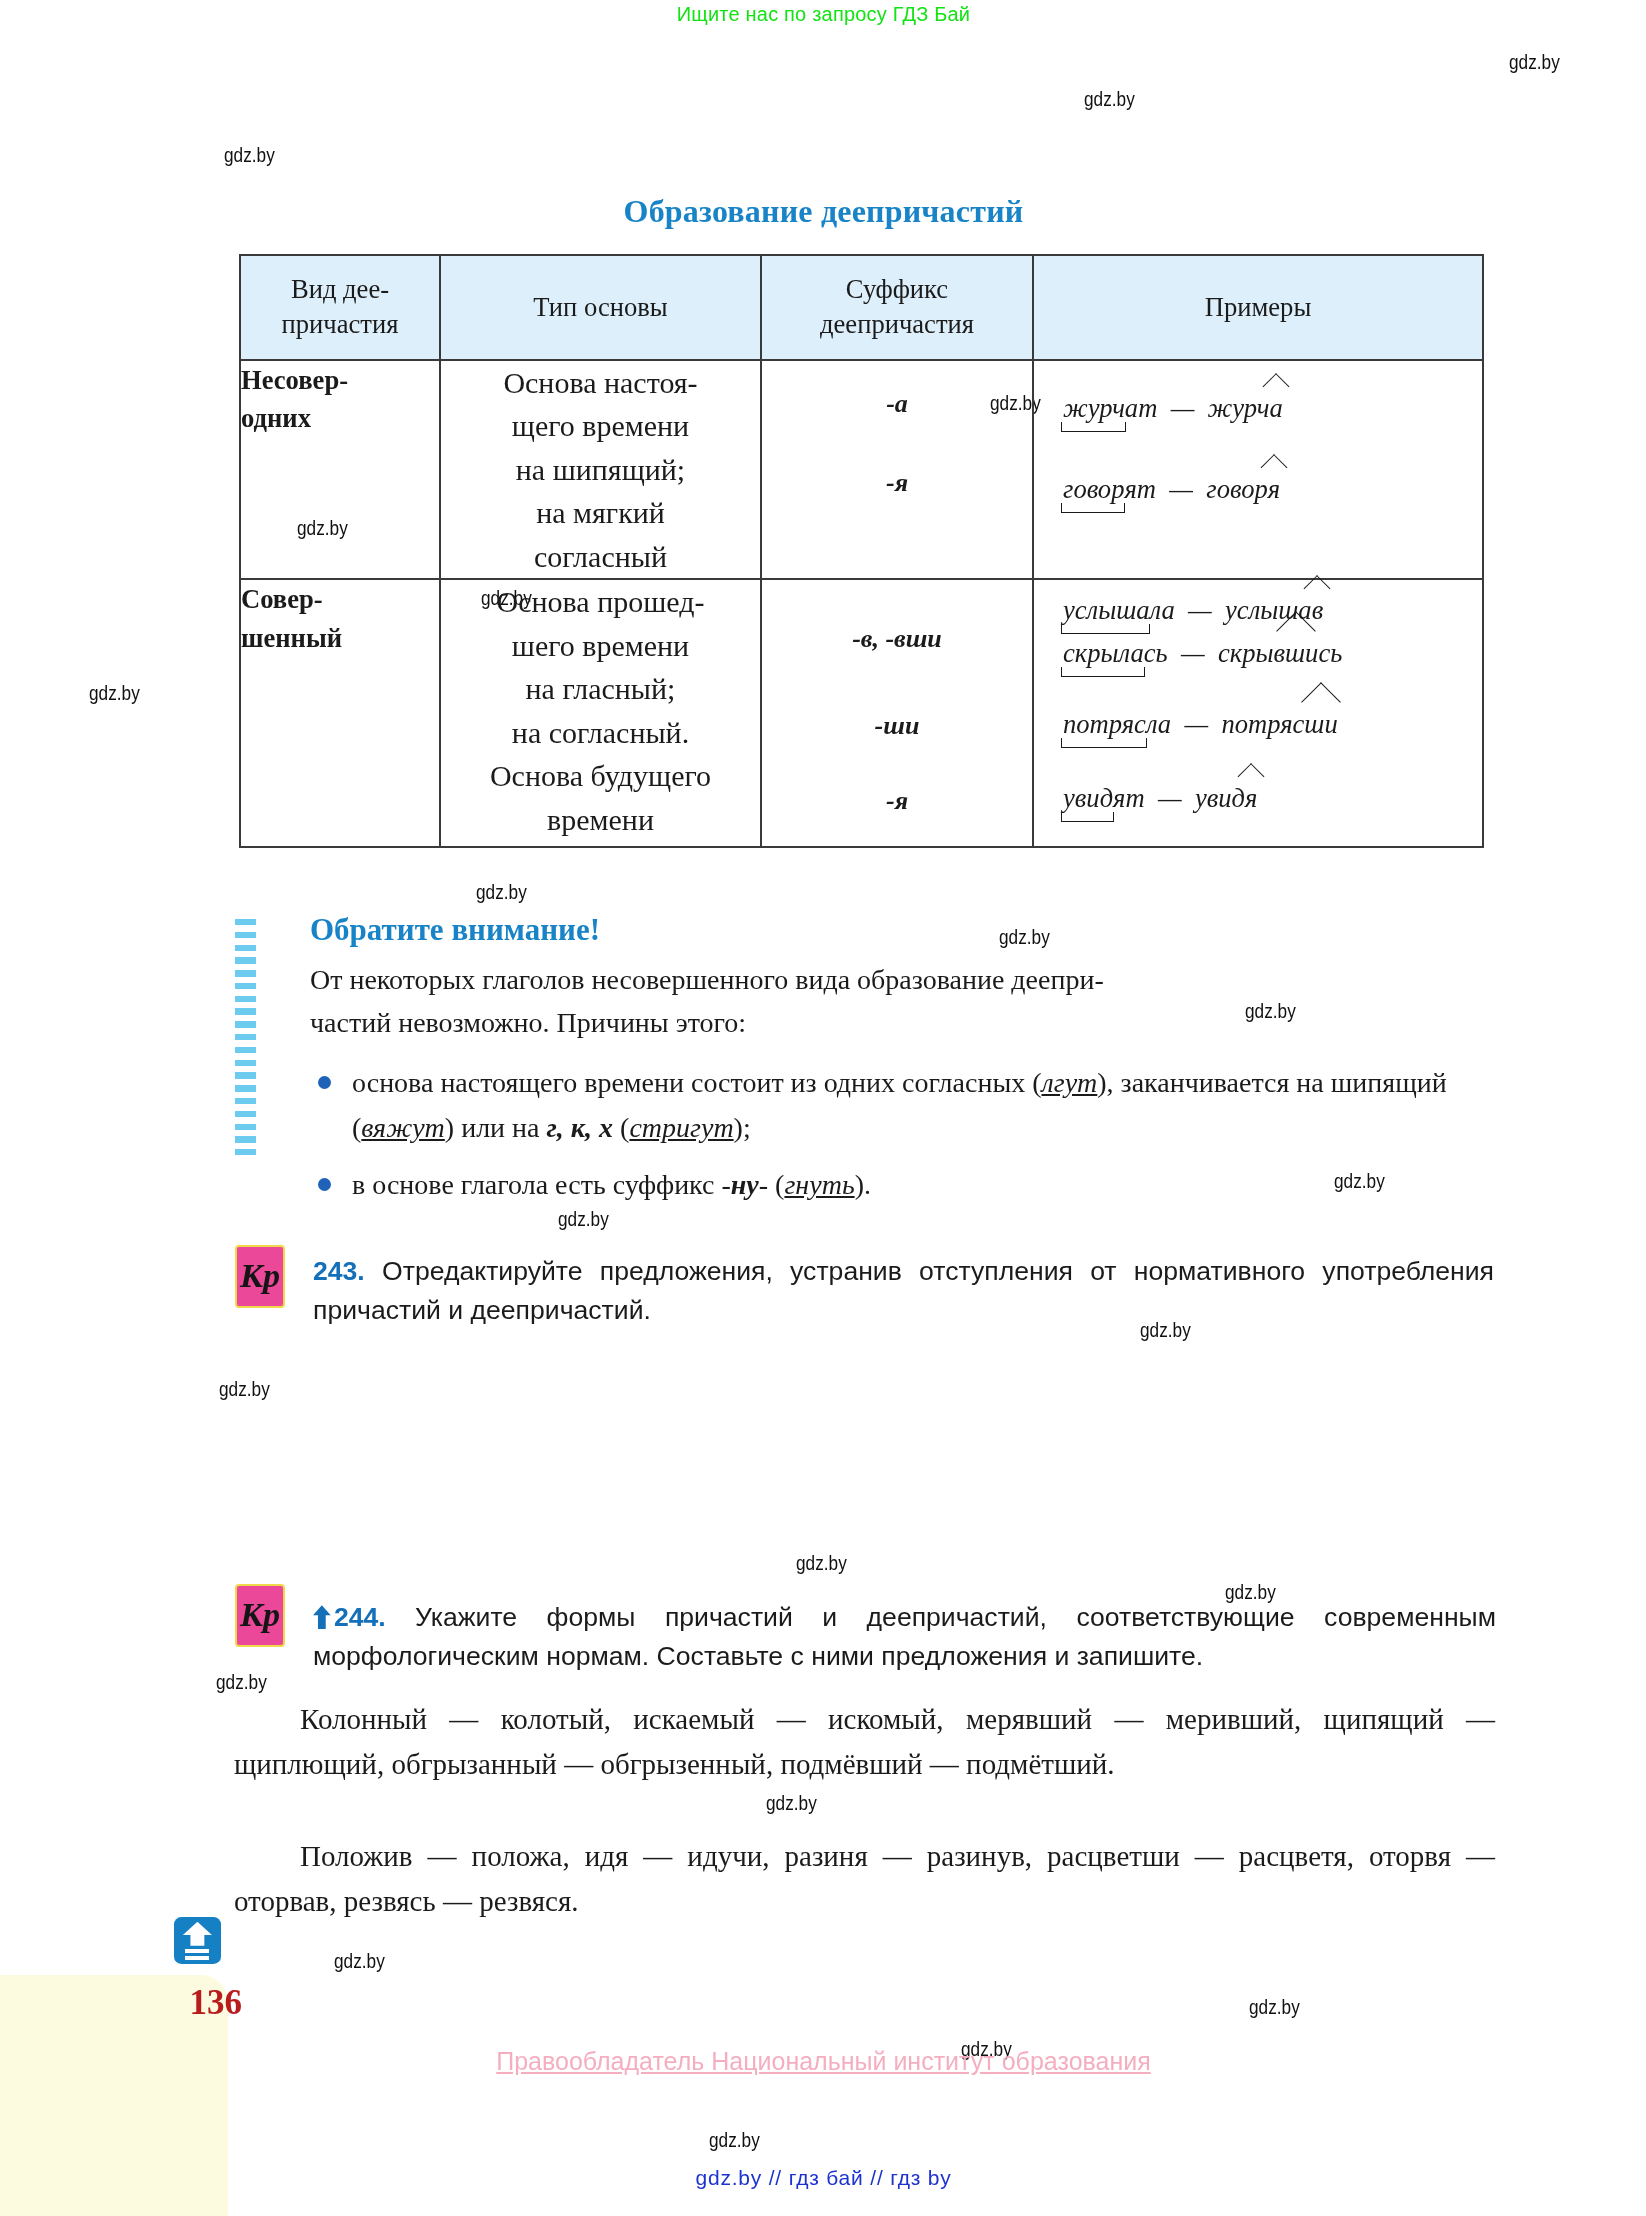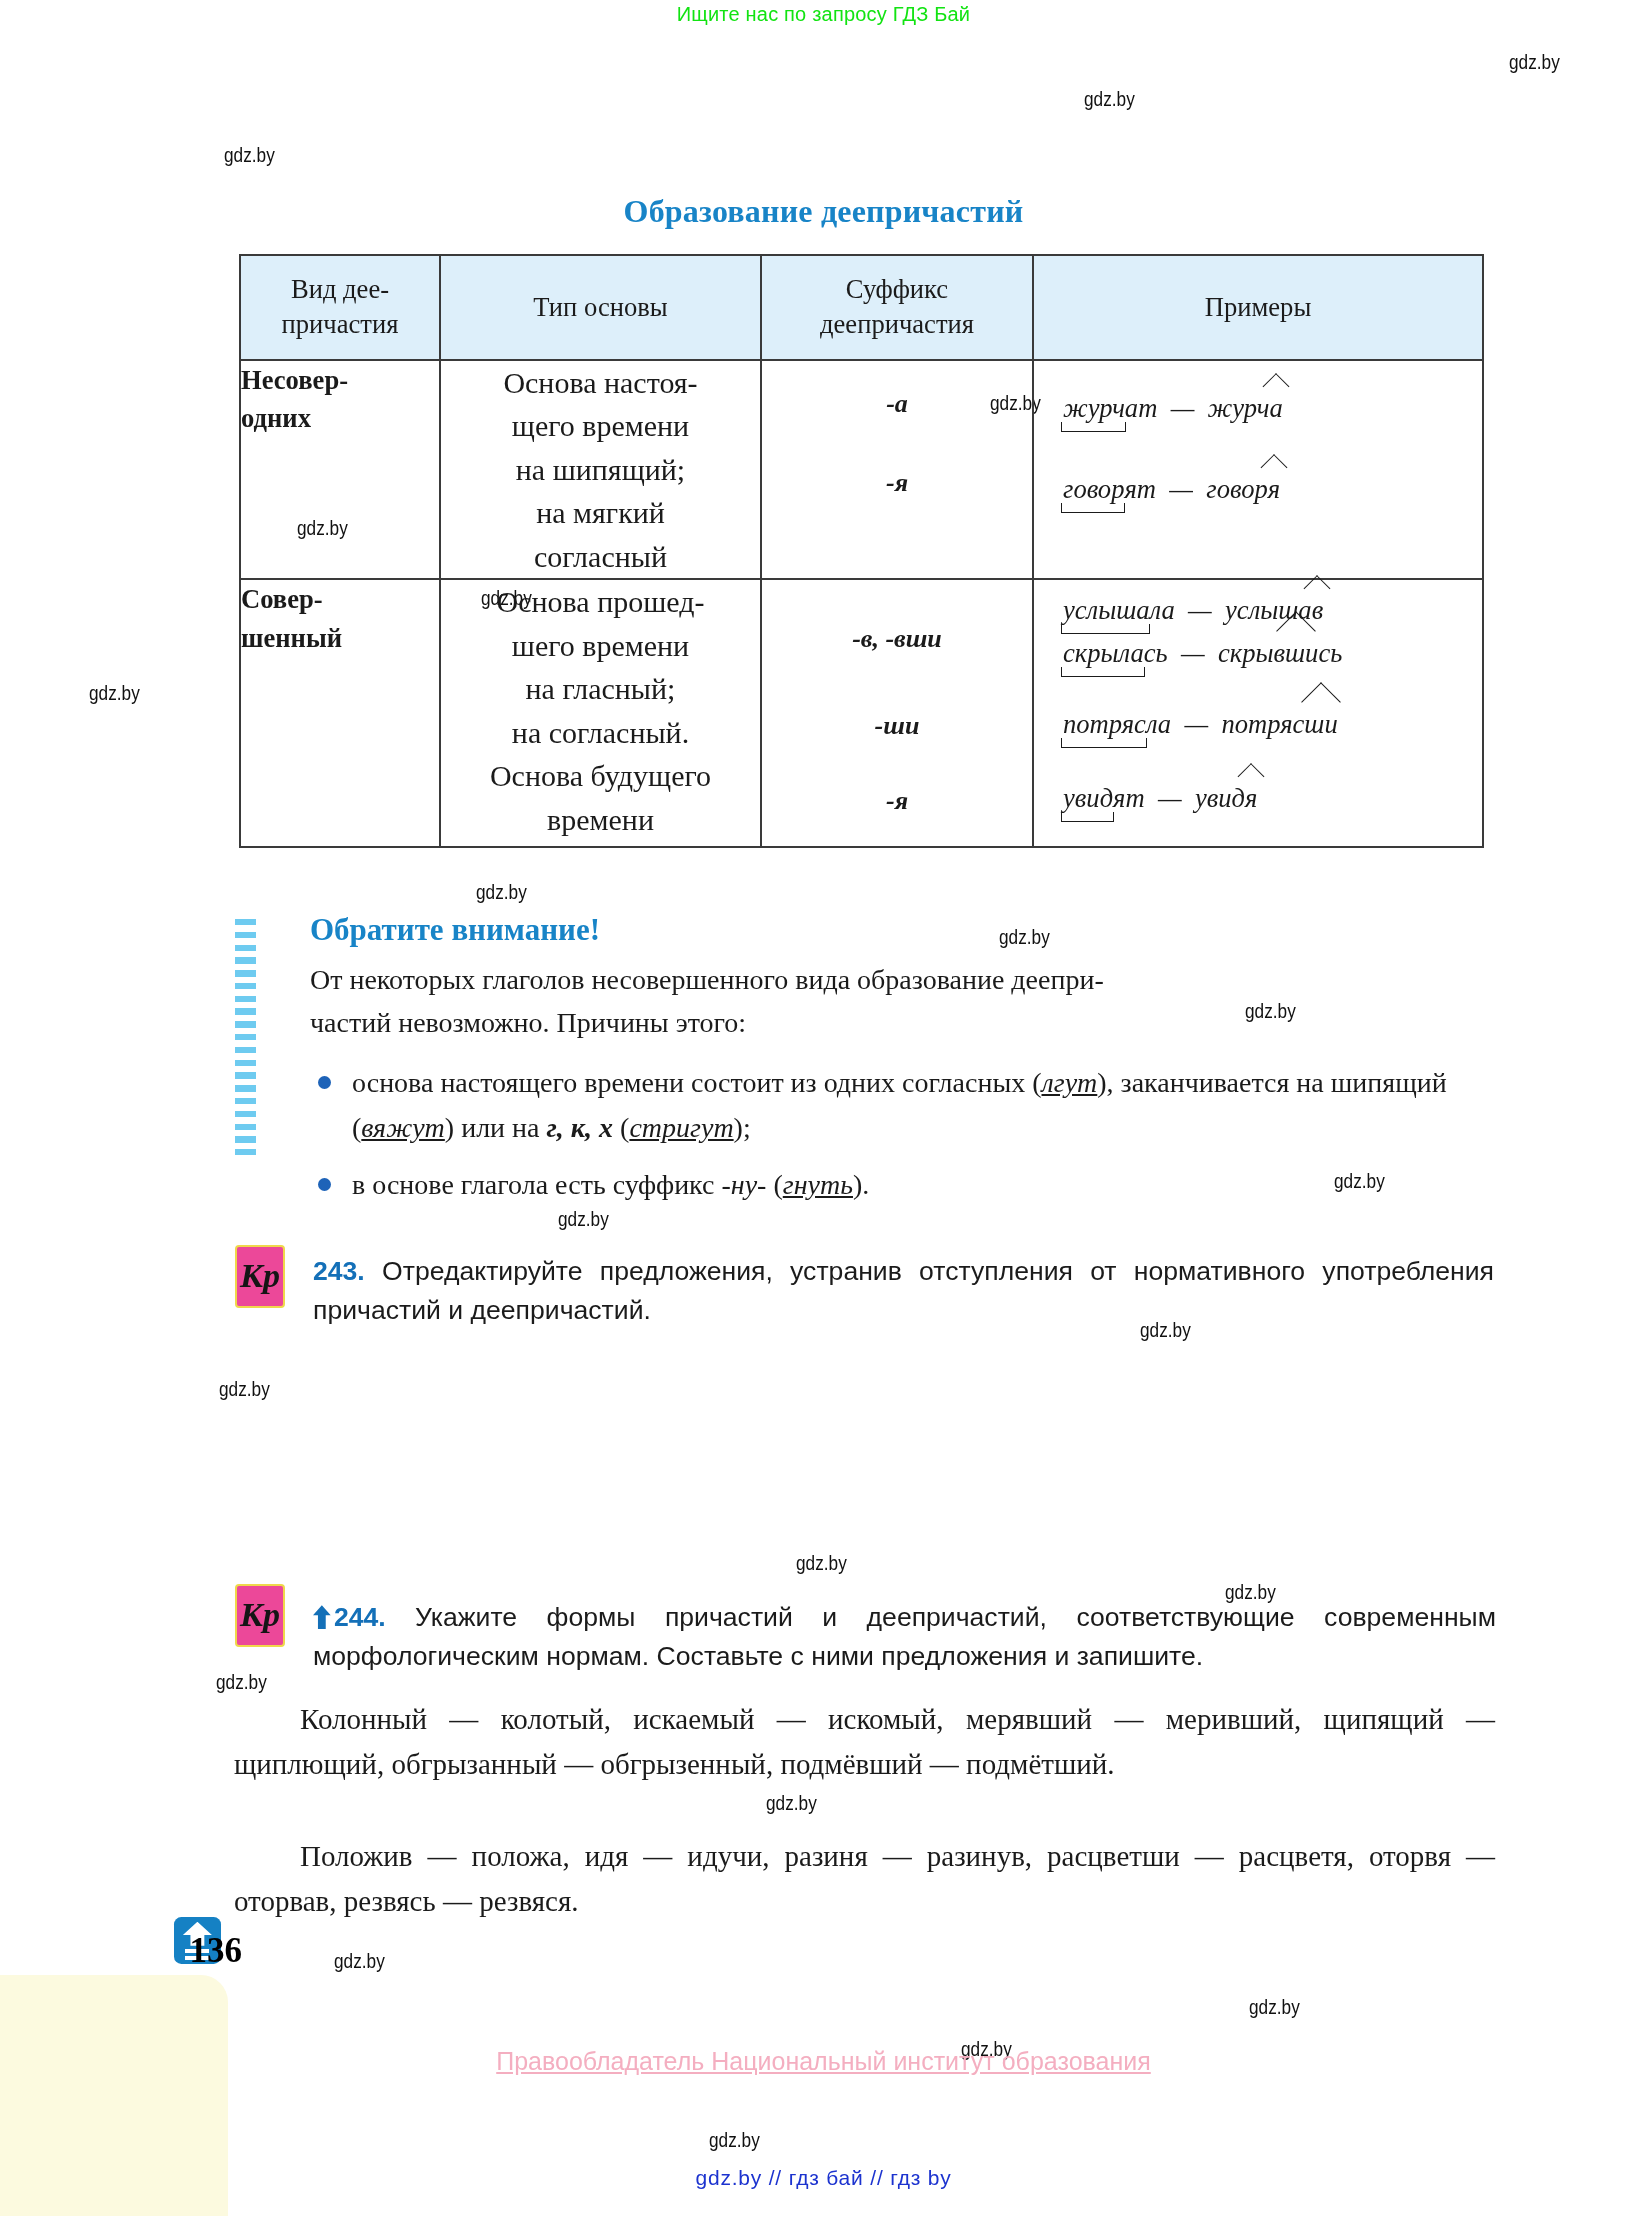--- a/index.html
+++ b/index.html
@@ -264,24 +264,24 @@
     left: 0;
     top: 1975px;
     width: 228px;
     height: 242px;
     background: #fcfadf;
     border-top-right-radius: 27px;
   }
   .page-no {
     position: absolute;
     left: 242px;
-    top: 1931px;
+    top: 1983px;
     font-size: 35px;
     font-weight: 700;
-    color: #000000;
+    color: #b91c1c;
     transform: translateX(-100%);
   }
   .top-icon {
     position: absolute;
     left: 174px;
     top: 1917px;
     width: 47px;
     height: 47px;
     background: #1581c4;
     border-radius: 7.3px;
@@ -495,21 +495,21 @@
     <span>частий невозможно. Причины этого:</span>
   </div>
 
   <div class="attn-list">
     <div class="bullet-row">
       <span class="dot"></span>
       <span>основа настоящего времени состоит из одних согласных (</span><span class="it" style="text-decoration:underline">лгут</span><span>), заканчивается на шипящий (</span><span class="it" style="text-decoration:underline">вяжут</span><span>) или на </span><span class="it" style="font-weight:700">г, к, х</span><span> (</span><span class="it" style="text-decoration:underline">стригут</span><span>);</span>
     </div>
     <div class="bullet-row" style="margin-top:11.3px">
       <span class="dot"></span>
-      <span>в основе глагола есть суффикс -</span><span class="it" style="font-weight:400">ну</span><span>- (</span><span class="it" style="text-decoration:underline">гнуть</span><span>).</span>
+      <span>в основе глагола есть суффикс -</span><span class="it" style="font-weight:700">ну</span><span>- (</span><span class="it" style="text-decoration:underline">гнуть</span><span>).</span>
     </div>
   </div>
 
   <div class="kr-badge" style="left:235px; top:1245px">
     <span>Кр</span>
   </div>
   <div class="ex-head" style="left:313px; top:1252px; width:1181px">
     <span class="ex-num">243.</span>
     <span>Отредактируйте предложения, устранив отступления от нормативного употребления причастий и деепричастий.</span>
   </div>

